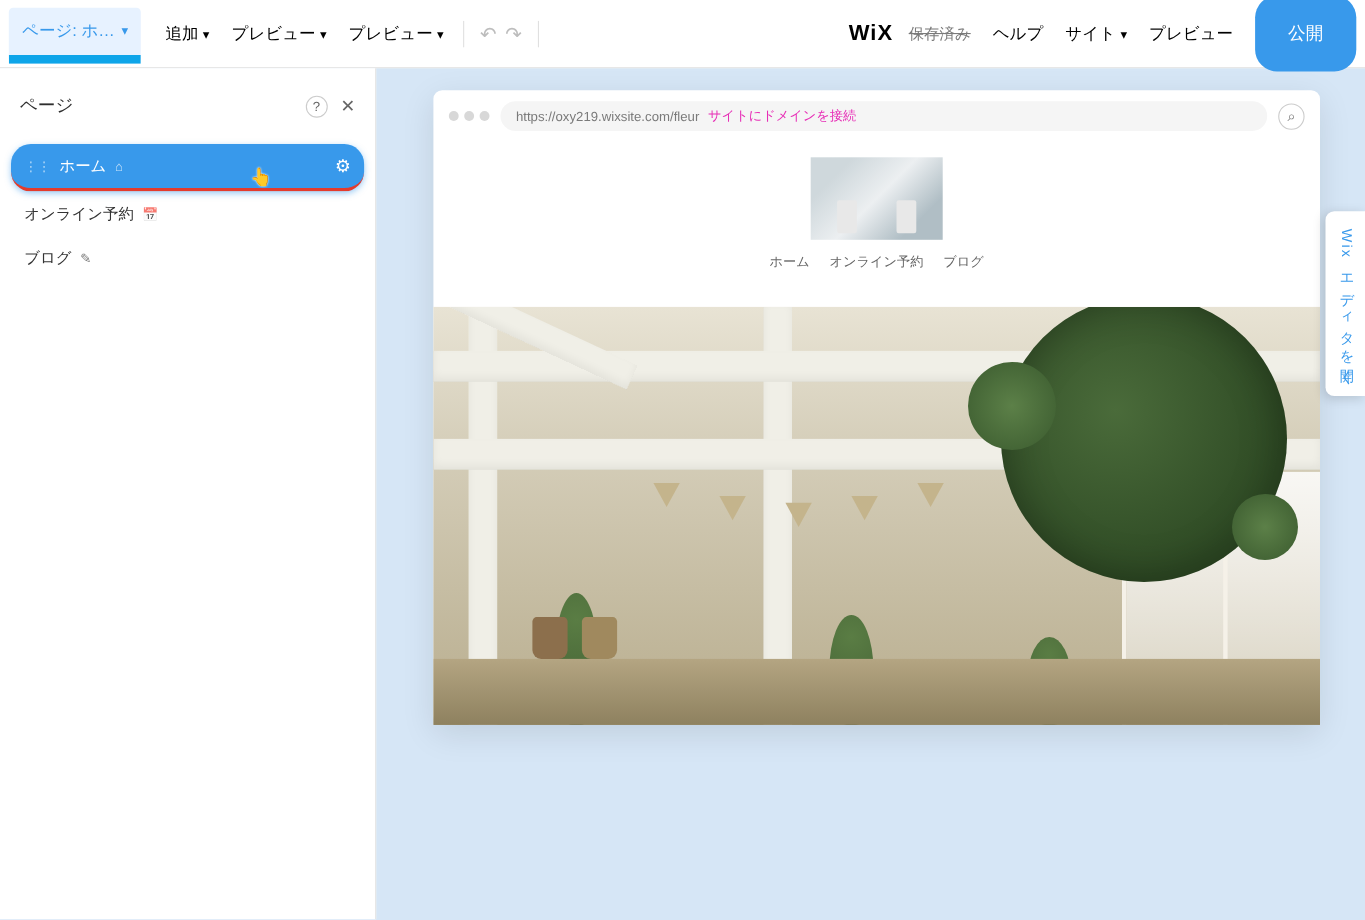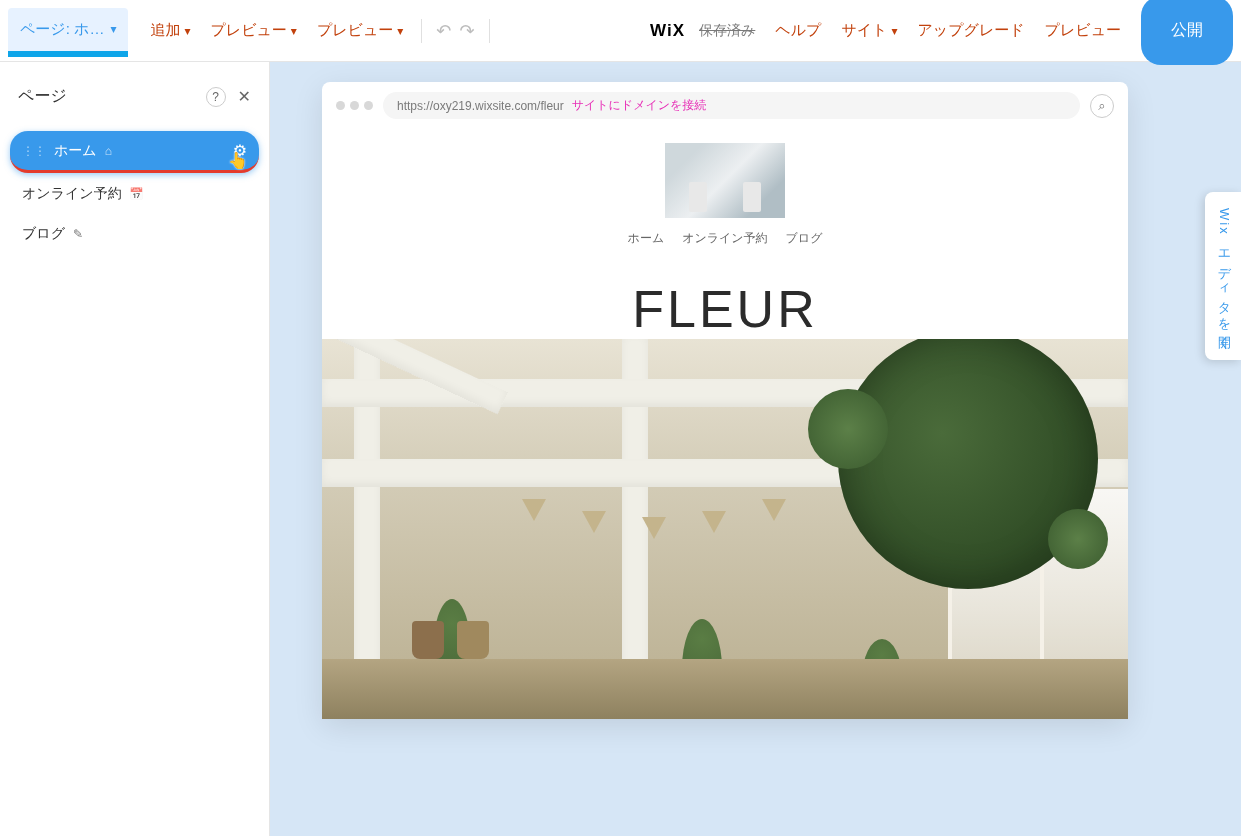--- a/index.html
+++ b/index.html
@@ -26,43 +26,43 @@
   .topbar .page-selector {
     background: #e7f2ff;
     color: #3899eb;
     padding: 12px 12px;
     border-radius: 4px 4px 0 0;
     display: flex;
     align-items: center;
     gap: 6px;
     font-size: 15px;
     margin-right: 12px;
-    border-bottom: 6px solid #0ea5e9;
+    border-bottom: 8px solid #0ea5e9;
     margin-bottom: -3px;
     position: relative;
   }
   .chev { font-size: 12px; }
   .topbar .menu-item {
     padding: 8px 10px;
     display: flex;
     align-items: center;
     gap: 4px;
     cursor: pointer;
-    color: #c2410c;
+    color: #000000;
   }
   .topbar .divider {
     width: 1px;
     height: 24px;
     background: #e0e0e0;
     margin: 0 8px;
   }
   .topbar .spacer { flex: 1; }
   .topbar .logo {
     font-weight: 700;
-    font-size: 17px;
+    font-size: 20px;
     letter-spacing: 1px;
     color: #000;
     margin: 0 14px;
   }
   .topbar .status {
     font-size: 14px;
     color: #7a7a7a;
     text-decoration: line-through;
     margin-right: 10px;
   }
@@ -75,21 +75,21 @@
     margin-left: 10px;
   }
   .undo-group { display: flex; gap: 8px; color: #bdbdbd; font-size: 18px; padding: 0 6px; }
 
   
   .main {
     display: flex;
     height: calc(836px - 62px);
   }
   .leftpanel {
-    width: 270px;
+    width: 342px;
     background: #ffffff;
     border-right: 1px solid #e5e5e5;
     padding-top: 24px;
     display: flex;
     flex-direction: column;
   }
   .leftpanel .panel-head {
     display: flex;
     align-items: center;
     padding: 0 18px 18px 18px;
@@ -362,23 +362,20 @@
   <div class="divider"></div>
   <div class="spacer"></div>
   <div class="logo">WiX</div>
   <div class="status">保存済み</div>
   <div class="menu-item">
     <span>ヘルプ</span>
   </div>
   <div class="menu-item">
     <span>サイト</span>
     <span class="chev">▾</span>
-  </div>
-  <div class="menu-item">
-    <span>アップグレード</span>
   </div>
   <div class="menu-item">
     <span>プレビュー</span>
   </div>
   <div class="publish-btn">
     <span>公開</span>
   </div>
 </div>
 
 <div class="main">
@@ -423,21 +420,20 @@
         </div>
         <div class="search-circle">⌕</div>
       </div>
       <div class="site-preview">
         <div class="preview-thumb"></div>
         <div class="site-nav">
           <span>ホーム</span>
           <span>オンライン予約</span>
           <span>ブログ</span>
         </div>
-        <div class="site-title">FLEUR</div>
         <div class="hero-image">
           <div class="beam vert v1"></div>
           <div class="beam vert v2"></div>
           <div class="beam horiz h1"></div>
           <div class="beam horiz h2"></div>
           <div class="beam diag"></div>
           <div class="window-light"></div>
           <div class="plant-hanger"></div>
           <div class="plant"></div>
           <div class="bunting">

